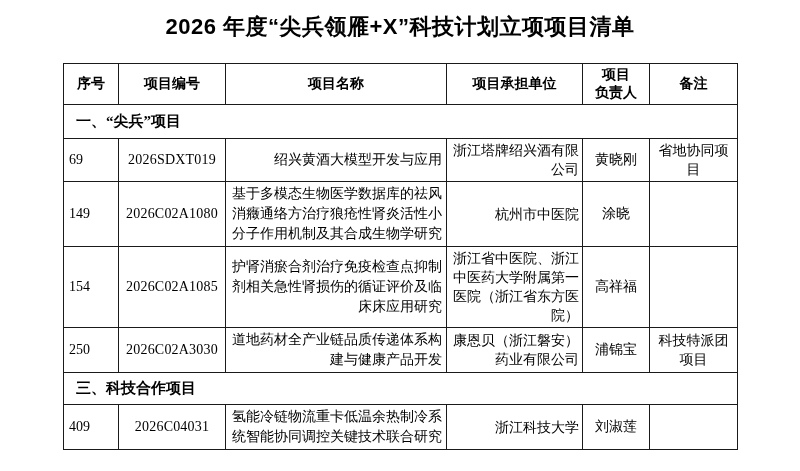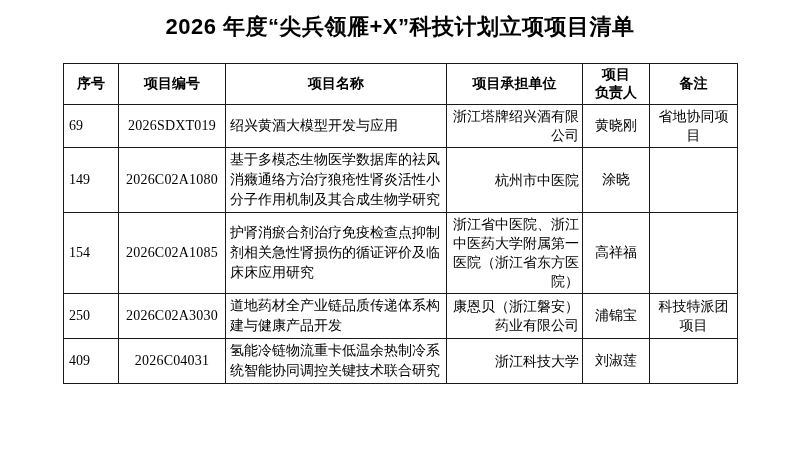--- a/index.html
+++ b/index.html
@@ -50,21 +50,21 @@
     height: 34px;
   }
   tr.h32 td { height: 32px; }
   tr.h38 td { height: 38px; }
   tr.h40 td { height: 40px; }
   tr.h42 td { height: 42px; }
   tr.h62 td { height: 62px; }
   tr.h78 td { height: 78px; }
   .c-seq    { text-align: left; }
   .c-code   { text-align: center; letter-spacing: 0.2px; }
-  .c-name   { text-align: left; line-height: 20px; padding: 2px 4px; }
+  .c-name   { text-align: right; line-height: 20px; padding: 2px 4px; }
   .c-unit   { text-align: right; line-height: 19px; padding: 2px 3px; }
   .c-leader { text-align: center; margin-top: 32px; }
   .c-remark { text-align: center; line-height: 19px; padding: 2px 4px; }
 </style>
 </head>
 <body>
 
 <div class="page">
   <div class="doc-title">2026 年度“尖兵领雁+X”科技计划立项项目清单</div>
 
@@ -81,20 +81,23 @@
     <tbody>
         <tr class="header-row">
       <th>序号</th>
       <th>项目编号</th>
       <th>项目名称</th>
       <th>项目承担单位</th>
       <th><span>项目</span><br><span>负责人</span></th>
       <th>备注</th>
     </tr>
 
+    <tr class="section-row">
+      <td colspan="6">一、“尖兵”项目</td>
+    </tr>
 
     <tr class="data-row h42">
       <td class="c-seq">69</td>
       <td class="c-code">2026SDXT019</td>
       <td class="c-name">绍兴黄酒大模型开发与应用</td>
       <td class="c-unit">浙江塔牌绍兴酒有限公司</td>
       <td class="c-leader">黄晓刚</td>
       <td class="c-remark">省地协同项目</td>
     </tr>
 
@@ -119,20 +122,23 @@
 
     <tr class="data-row h40">
       <td class="c-seq">250</td>
       <td class="c-code">2026C02A3030</td>
       <td class="c-name">道地药材全产业链品质传递体系构建与健康产品开发</td>
       <td class="c-unit">康恩贝（浙江磐安）药业有限公司</td>
       <td class="c-leader">浦锦宝</td>
       <td class="c-remark">科技特派团项目</td>
     </tr>
 
+    <tr class="section-row h32">
+      <td colspan="6">三、科技合作项目</td>
+    </tr>
 
     <tr class="data-row h38">
       <td class="c-seq">409</td>
       <td class="c-code">2026C04031</td>
       <td class="c-name">氢能冷链物流重卡低温余热制冷系统智能协同调控关键技术联合研究</td>
       <td class="c-unit">浙江科技大学</td>
       <td class="c-leader">刘淑莲</td>
       <td class="c-remark"></td>
     </tr>
   </tbody>

